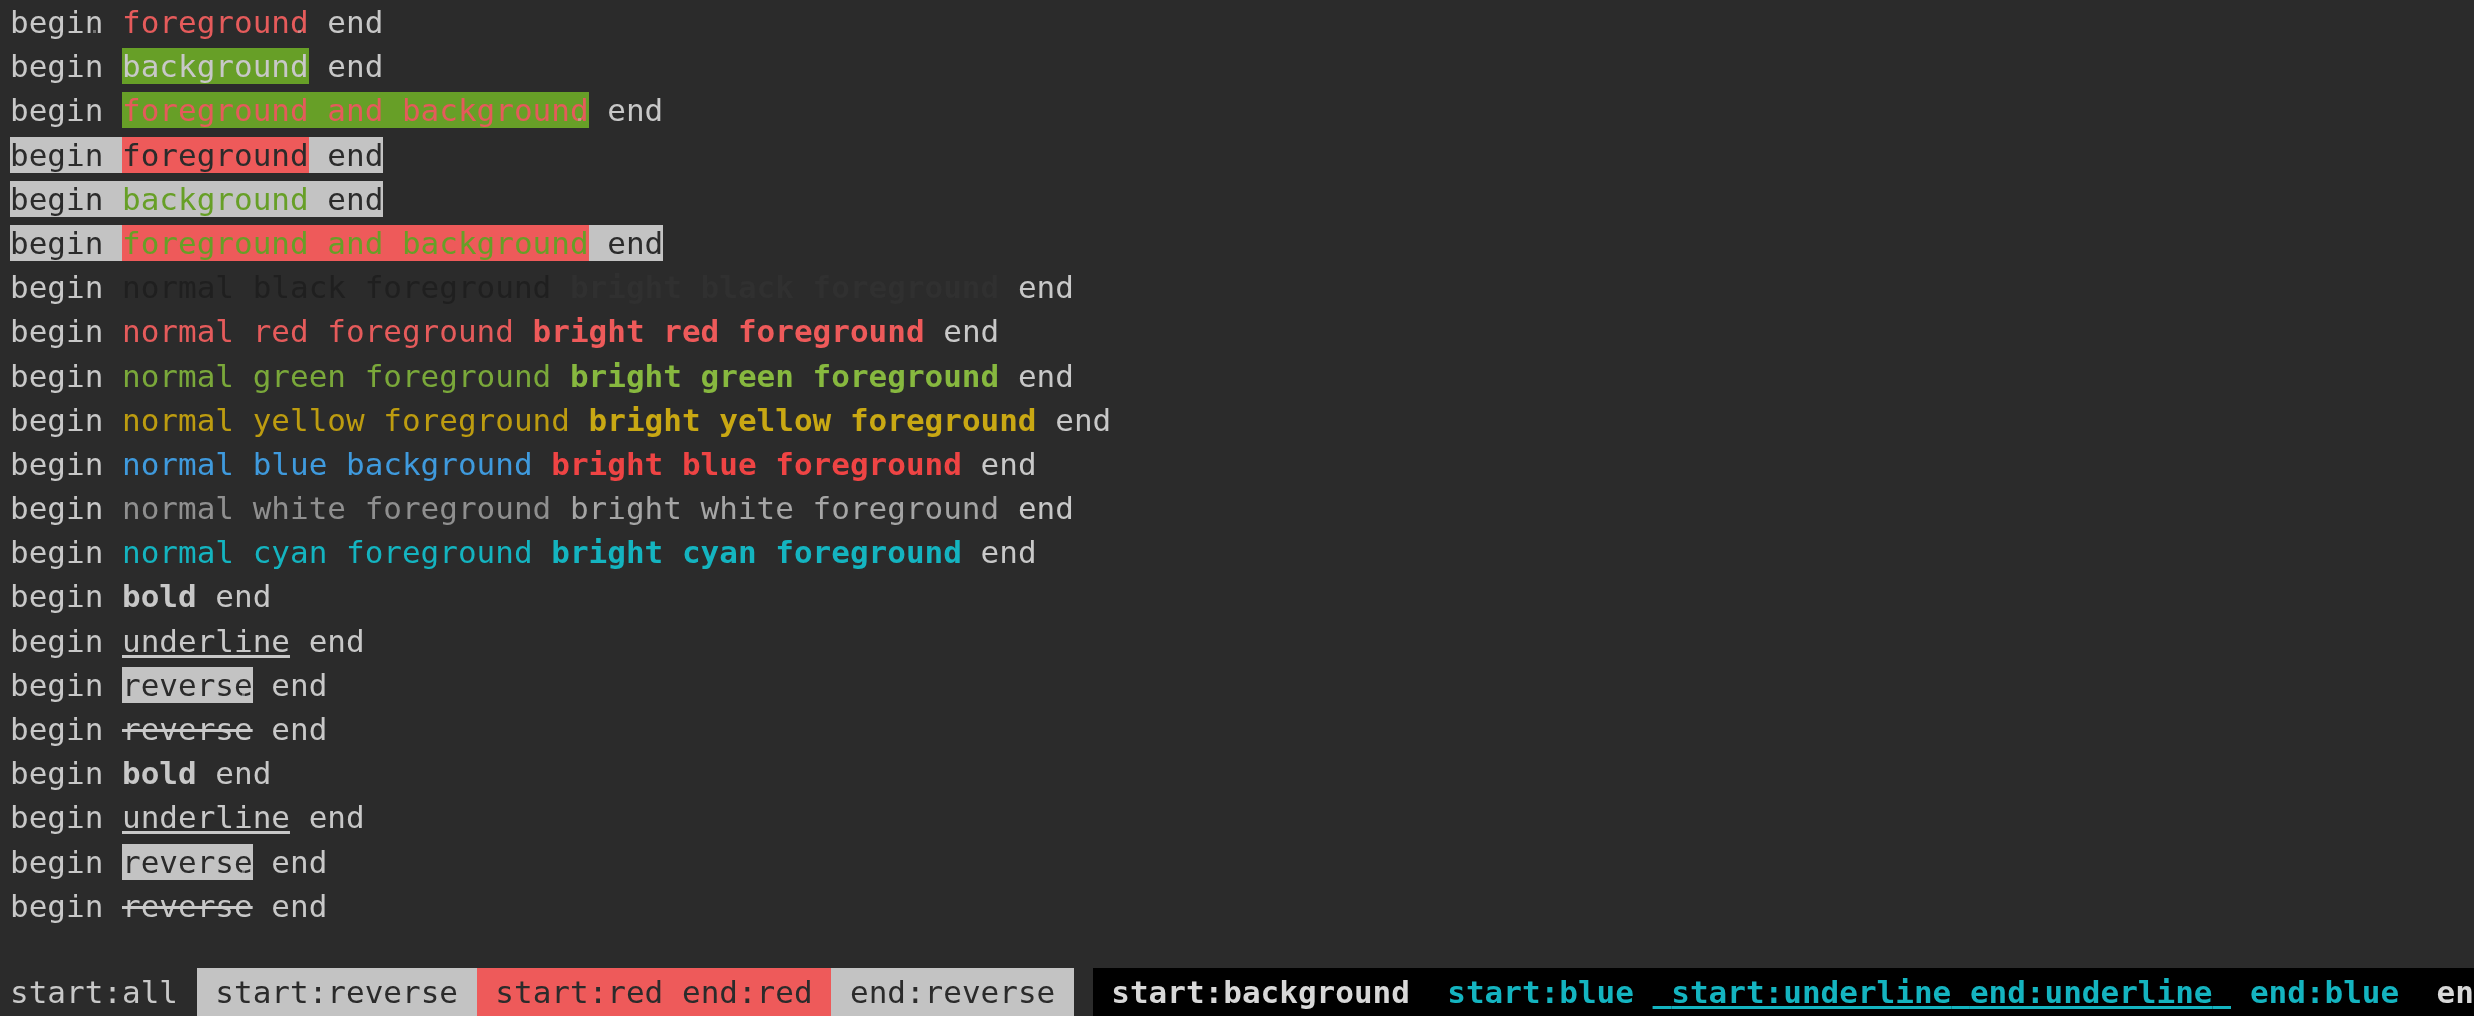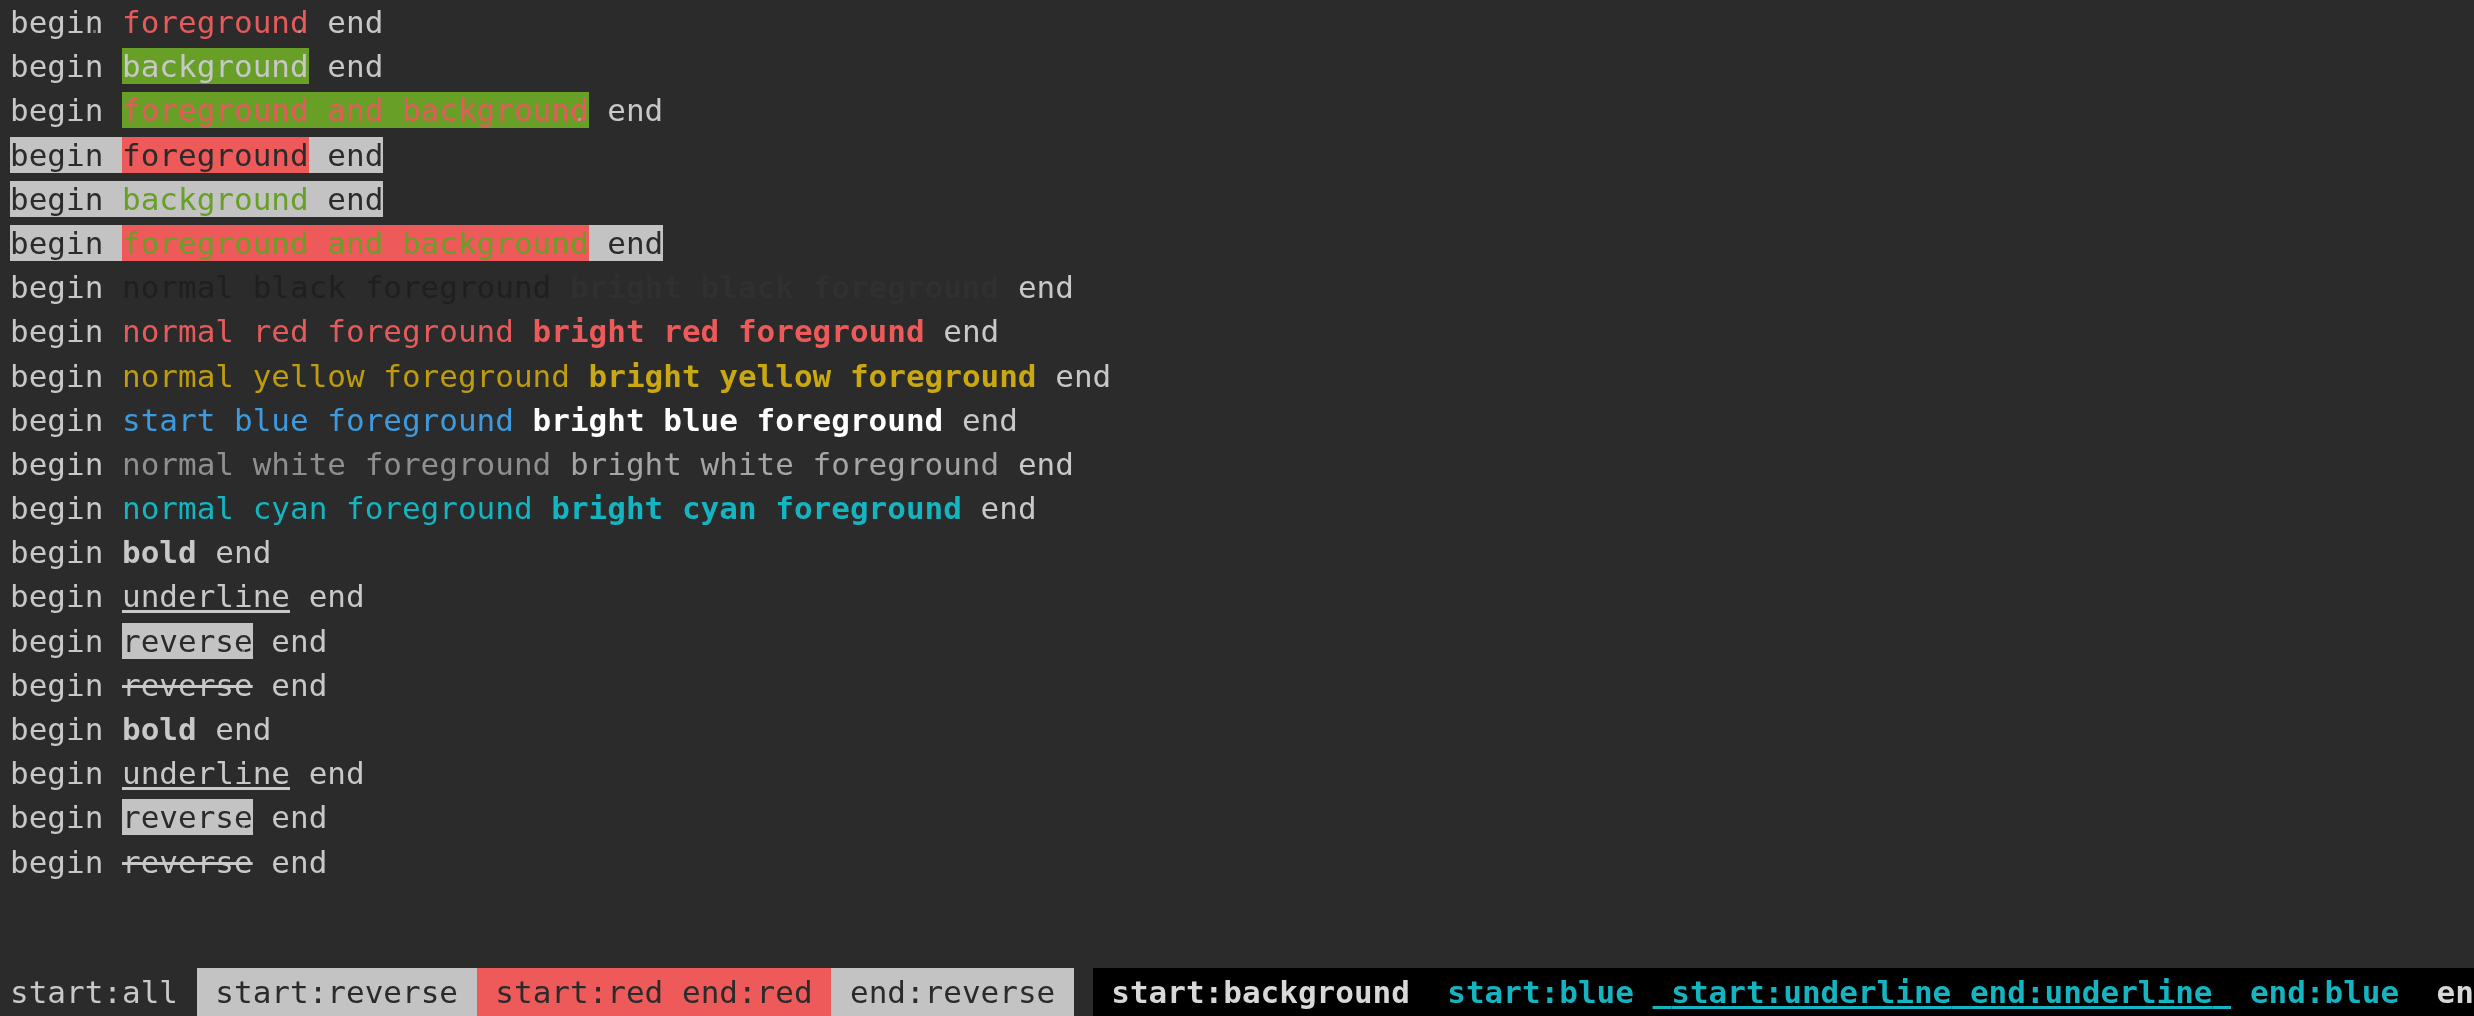--- a/index.html
+++ b/index.html
@@ -105,24 +105,25 @@
     <div class="line"><span class="seg" style="background:#c3c3c3;color:#2b2b2b">begin</span><span class="seg" style="background:#c3c3c3;color:#2b2b2b"> </span><span class="seg" style="background:#ee5a5a;color:#2b2b2b">foreground</span><span class="seg" style="background:#c3c3c3;color:#2b2b2b"> </span><span class="seg" style="background:#c3c3c3;color:#2b2b2b">end</span></div>
 
     <div class="line"><span class="seg" style="background:#c3c3c3;color:#2b2b2b">begin</span><span class="seg" style="background:#c3c3c3;color:#2b2b2b"> </span><span class="seg" style="background:#c3c3c3;color:#679f27">background</span><span class="seg" style="background:#c3c3c3;color:#2b2b2b"> </span><span class="seg" style="background:#c3c3c3;color:#2b2b2b">end</span></div>
 
     <div class="line"><span class="seg" style="background:#c3c3c3;color:#2b2b2b">begin</span><span class="seg" style="background:#c3c3c3;color:#2b2b2b"> </span><span class="seg" style="background:#ee5a5a;color:#679f27">foreground and background</span><span class="seg" style="background:#c3c3c3;color:#2b2b2b"> </span><span class="seg" style="background:#c3c3c3;color:#2b2b2b">end</span></div>
 
     <div class="line"><span class="seg">begin</span> <span class="seg" style="color:#1f1f1f">normal black foreground</span> <span class="seg b" style="color:#303030">bright black foreground</span> <span class="seg">end</span></div>
 
     <div class="line"><span class="seg">begin</span> <span class="seg" style="color:#e55b5b">normal red foreground</span> <span class="seg b" style="color:#ee5a5a">bright red foreground</span> <span class="seg">end</span></div>
 
+    <div class="line"><span class="seg">begin</span> <span class="seg" style="color:#7aa83a">normal green foreground</span> <span class="seg b" style="color:#87b83f">bright green foreground</span> <span class="seg">end</span></div>
 
     <div class="line"><span class="seg">begin</span> <span class="seg" style="color:#bd9c10">normal yellow foreground</span> <span class="seg b" style="color:#c9a813">bright yellow foreground</span> <span class="seg">end</span></div>
 
-    <div class="line"><span class="seg">begin</span> <span class="seg" style="color:#3f9add">start blue foreground</span> <span class="seg b" style="color:#ffffff">bright blue foreground</span> <span class="seg">end</span></div>
+    <div class="line"><span class="seg">begin</span> <span class="seg" style="color:#3f9add">normal blue background</span> <span class="seg b" style="color:#ef4444">bright blue foreground</span> <span class="seg">end</span></div>
 
 
     <div class="line"><span class="seg">begin</span> <span class="seg" style="color:#8f8f8f">normal white foreground</span> <span class="seg" style="color:#a5a5a5">bright white foreground</span> <span class="seg">end</span></div>
 
     <div class="line"><span class="seg">begin</span> <span class="seg" style="color:#14b4c0">normal cyan foreground</span> <span class="seg b" style="color:#14b4c0">bright cyan foreground</span> <span class="seg">end</span></div>
 
     <div class="line"><span class="seg">begin</span> <span class="seg b">bold</span> <span class="seg">end</span></div>
 
     <div class="line"><span class="seg">begin</span> <span class="seg u">underline</span><span class="dot"></span> <span class="seg">end</span></div>
 

